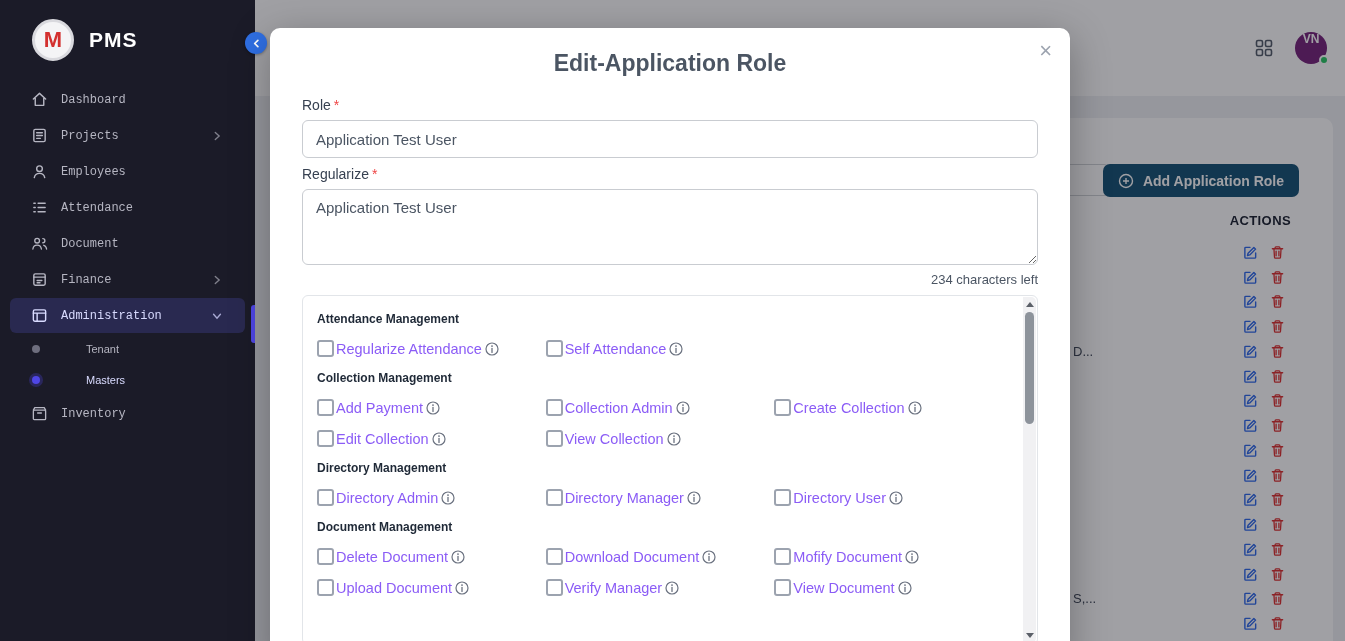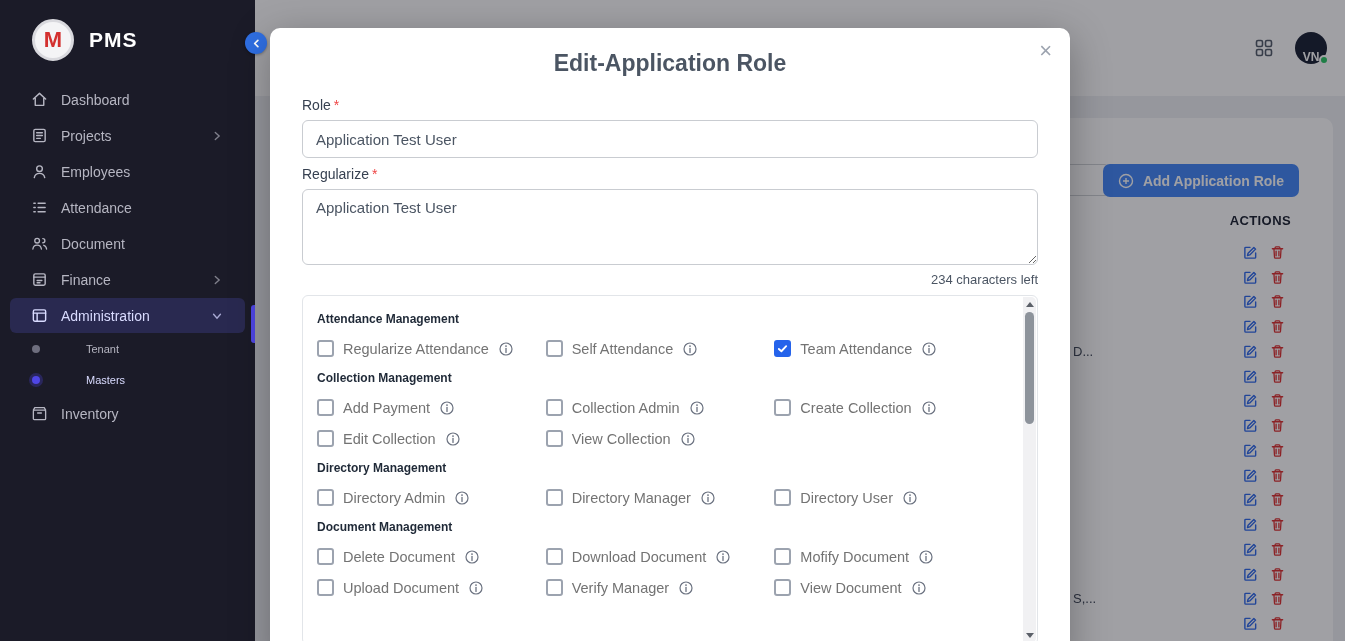--- a/index.html
+++ b/index.html
@@ -22,21 +22,21 @@
     width: 42px; height: 42px; border-radius: 50%;
     background: #f4f4f6; border: 3px solid #d9d9de;
     display: flex; align-items: center; justify-content: center;
     color: #d3302f; font-weight: 700; font-size: 22px;
   }
   .logo-text { color: #ffffff; font-size: 21px; font-weight: 700; letter-spacing: 1px; }
   .nav { padding-top: 2px; }
   .nav-item {
     display: flex; align-items: center; gap: 13px;
     margin: 1px 10px; padding: 9px 22px 9px 21px; border-radius: 6px;
-    color: #b6b6c2; font-size: 14px; cursor: pointer; position: relative;
+    color: #b6b6c2; font-size: 12px; cursor: pointer; position: relative; font-family: Liberation Mono, monospace;
   }
   .nav-item .nav-icon { width: 17px; height: 17px; flex: 0 0 auto; }
   .nav-item .chev { margin-left: auto; width: 12px; height: 12px; opacity: .8; }
   .nav-item.active { background: rgba(99,102,241,0.20); color: #d9dbff; }
   .nav-sub {
     display: flex; align-items: center; margin: 1px 10px; padding: 9px 0 9px 22px;
     color: #b6b6c2; font-size: 11px; cursor: pointer;
   }
   .sub-dot { width: 8px; height: 8px; border-radius: 50%; background: #6e6e7e; margin-right: 46px; flex: 0 0 auto; }
   .nav-sub.active .sub-dot { background: #4f46e5; box-shadow: 0 0 0 3px rgba(79,70,229,0.28); }
@@ -47,39 +47,39 @@
   }
 
   
   .main-header {
     position: absolute; left: 255px; top: 0; right: 0; height: 96px;
     background: #ffffff; z-index: 1;
   }
   .header-grid-icon { position: absolute; top: 38px; right: 71px; cursor: pointer; }
   .avatar {
     position: absolute; top: 32px; right: 18px; width: 32px; height: 32px; border-radius: 50%;
-    background: #0f172a; color: #fff; font-size: 12px; font-weight: 700;
-    display: flex; align-items: flex-end; justify-content: center; cursor: pointer;
+    background: #701a75; color: #fff; font-size: 12px; font-weight: 700;
+    display: flex; align-items: flex-start; justify-content: center; cursor: pointer;
   }
   .avatar .status-dot {
     position: absolute; right: -2px; bottom: -1px; width: 10px; height: 10px;
     border-radius: 50%; background: #22c55e; border: 2px solid #ffffff;
   }
   .content-card {
     position: absolute; left: 283px; top: 118px; right: 12px; height: 600px;
     background: #ffffff; border-radius: 10px; z-index: 1;
   }
   .search-input {
     position: absolute; top: 46px; right: 223px; width: 200px; height: 32px;
     border: 1px solid #cdd0d5; border-radius: 6px; padding: 0 10px;
     font-size: 14px; font-family: "Liberation Sans", sans-serif;
   }
   .add-role-btn {
     position: absolute; top: 46px; right: 34px; height: 33px;
-    background: #3b82f6; color: #ffffff; border: none; border-radius: 7px;
+    background: #0c4a6e; color: #ffffff; border: none; border-radius: 7px;
     font-size: 14px; font-weight: 600; font-family: "Liberation Sans", sans-serif;
     display: flex; align-items: center; gap: 9px; padding: 0 15px; cursor: pointer;
   }
   .actions-header {
     position: absolute; top: 95px; right: 42px;
     font-size: 13px; font-weight: 700; color: #111827; letter-spacing: .4px;
   }
   .t-rows { position: absolute; top: 122px; left: 0; right: 0; }
   .t-row {
     height: 24.75px; display: flex; align-items: center; justify-content: flex-end;
@@ -127,21 +127,21 @@
   .chars-left { text-align: right; font-size: 13px; color: #4b5563; margin-top: 3px; }
 
   .perm-panel {
     margin-top: 8px; border: 1px solid #e2e5e9; border-radius: 6px;
     height: 350px; position: relative; overflow: hidden; background: #fff;
   }
   .perm-content { padding: 10px 34px 0 14px; }
   .perm-section { margin-bottom: 14px; }
   .section-title { font-size: 12px; font-weight: 700; color: #1f2937; margin: 6px 0 14px; }
   .perm-grid { display: grid; grid-template-columns: repeat(3, 1fr); row-gap: 14px; }
-  .perm-item { display: flex; align-items: center; gap: 9px; font-size: 14.5px; color: #737373; }
+  .perm-item { display: flex; align-items: center; gap: 2px; font-size: 14.5px; color: #8b5cf6; }
   .checkbox {
     width: 17px; height: 17px; border: 2px solid #9ca3af; border-radius: 3px;
     background: #fff; flex: 0 0 auto; cursor: pointer;
     display: flex; align-items: center; justify-content: center;
   }
   .checkbox .check { display: none; }
   .checkbox.checked { background: #2563eb; border-color: #2563eb; }
   .checkbox.checked .check { display: block; }
   .info-icon { margin-left: 1px; cursor: pointer; display: flex; }
 
@@ -585,35 +585,20 @@
     <span>Self Attendance</span>
     <span class="info-icon">
       <svg viewBox="0 0 14 14" width="14" height="14">
                     <circle cx="7" cy="7" r="6" fill="none" stroke="#6b7280" stroke-width="1.2"></circle>
                     <circle cx="7" cy="4.1" r="0.9" fill="#6b7280"></circle>
                     <path d="M7 6.4v4" stroke="#6b7280" stroke-width="1.3" stroke-linecap="round"></path>
                   </svg>
     </span>
   </div>
 
-  <div class="perm-item">
-    <span class="checkbox checked">
-      <svg class="check" viewBox="0 0 12 12" width="11" height="11" fill="none" stroke="#ffffff" stroke-width="2" stroke-linecap="round" stroke-linejoin="round">
-                    <path d="M2 6.5 4.8 9 10 3.5"></path>
-                  </svg>
-    </span>
-    <span>Team Attendance</span>
-    <span class="info-icon">
-      <svg viewBox="0 0 14 14" width="14" height="14">
-                    <circle cx="7" cy="7" r="6" fill="none" stroke="#6b7280" stroke-width="1.2"></circle>
-                    <circle cx="7" cy="4.1" r="0.9" fill="#6b7280"></circle>
-                    <path d="M7 6.4v4" stroke="#6b7280" stroke-width="1.3" stroke-linecap="round"></path>
-                  </svg>
-    </span>
-  </div>
 </div>
   </div>
 
   <div class="perm-section">
     <div class="section-title">Collection Management</div>
     <div class="perm-grid">
   <div class="perm-item">
     <span class="checkbox">
       
     </span>

